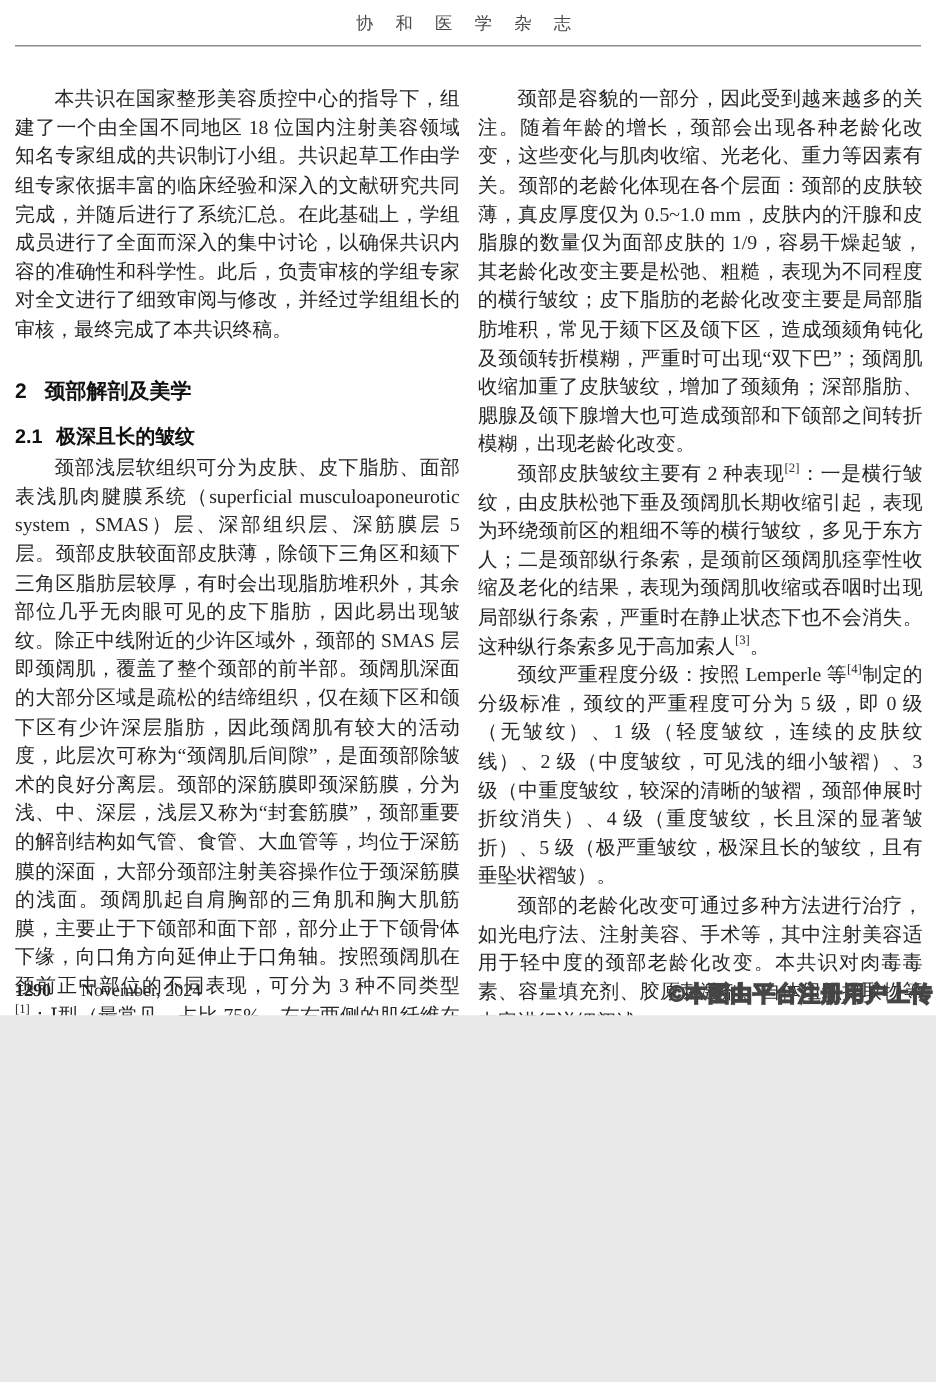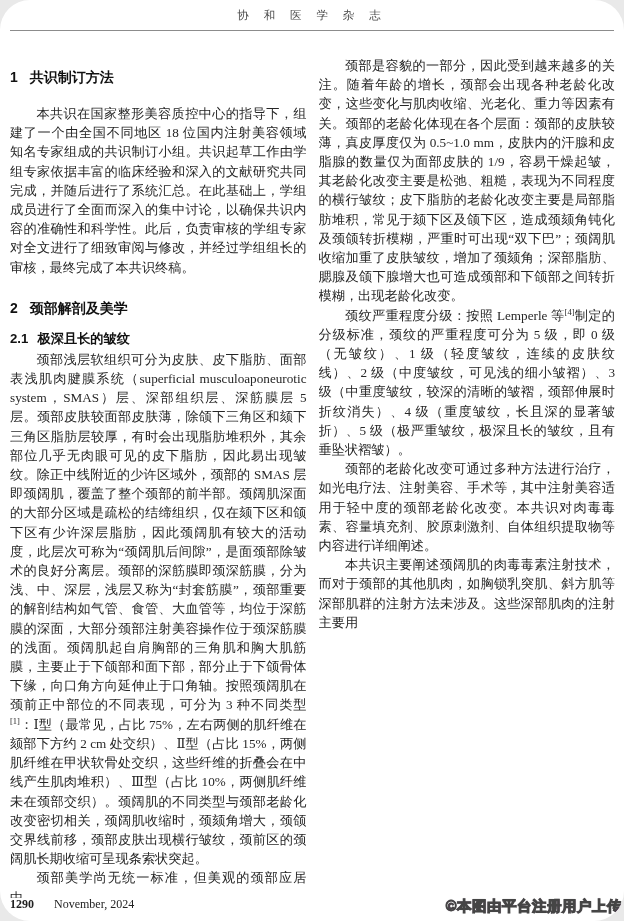--- a/index.html
+++ b/index.html
@@ -1,18 +1,18 @@
 <!DOCTYPE html>
 <html><head>
 <meta charset="utf-8">
 <style>
   html,body{margin:0;padding:0;background:#e9e9e9;}
   .page{
-    position:relative;width:624px;height:921px;background:#ffffff;overflow:hidden;
-    font-family:"Liberation Serif","DejaVu Serif",serif;color:#262626;margin:0 auto;border-radius:30px;
+    position:relative;width:624px;height:677px;background:#ffffff;overflow:hidden;
+    font-family:"Liberation Serif","DejaVu Serif",serif;color:#262626;margin:0 auto;
   }
   .masthead{
     padding-top:8px;text-align:center;font-size:11.5px;letter-spacing:6px;
     color:#4a4a4a;
   }
   .rule{margin:7px 10px 0 10px;height:0;border-top:1.5px solid #8c8c8c;}
   .columns{display:flex;gap:12px;padding:25px 9px 0 10px;}
   .col{width:297px;height:842px;overflow:hidden;text-align:justify;}
   .para{margin:0;font-size:13.2px;line-height:19.2px;color:#262626;}
   .indent{text-indent:2em;}
@@ -43,39 +43,37 @@
 <body>
 
 <div class="page">
 
   <div class="masthead">协 和 医 学 杂 志</div>
   <div class="rule"></div>
 
   <div class="columns">
 
     <div class="col">
-      <h2 class="sec" id="sec1">
-        <span class="num">1</span><span>共识制订方法</span>
-      </h2>
       <p class="para indent">本共识在国家整形美容质控中心的指导下，组建了一个由全国不同地区 18 位国内注射美容领域知名专家组成的共识制订小组。共识起草工作由学组专家依据丰富的临床经验和深入的文献研究共同完成，并随后进行了系统汇总。在此基础上，学组成员进行了全面而深入的集中讨论，以确保共识内容的准确性和科学性。此后，负责审核的学组专家对全文进行了细致审阅与修改，并经过学组组长的审核，最终完成了本共识终稿。</p>
 
       <h2 class="sec" id="sec2">
         <span class="num">2</span><span>颈部解剖及美学</span>
       </h2>
 
       <h3 class="subsec">
         <span class="num">2.1</span><span>极深且长的皱纹</span>
       </h3>
       <p class="para indent">颈部浅层软组织可分为皮肤、皮下脂肪、面部表浅肌肉腱膜系统（superficial musculoaponeurotic system，SMAS）层、深部组织层、深筋膜层 5 层。颈部皮肤较面部皮肤薄，除颌下三角区和颏下三角区脂肪层较厚，有时会出现脂肪堆积外，其余部位几乎无肉眼可见的皮下脂肪，因此易出现皱纹。除正中线附近的少许区域外，颈部的 SMAS 层即颈阔肌，覆盖了整个颈部的前半部。颈阔肌深面的大部分区域是疏松的结缔组织，仅在颏下区和颌下区有少许深层脂肪，因此颈阔肌有较大的活动度，此层次可称为“颈阔肌后间隙”，是面颈部除皱术的良好分离层。颈部的深筋膜即颈深筋膜，分为浅、中、深层，浅层又称为“封套筋膜”，颈部重要的解剖结构如气管、食管、大血管等，均位于深筋膜的深面，大部分颈部注射美容操作位于颈深筋膜的浅面。颈阔肌起自肩胸部的三角肌和胸大肌筋膜，主要止于下颌部和面下部，部分止于下颌骨体下缘，向口角方向延伸止于口角轴。按照颈阔肌在颈前正中部位的不同表现，可分为 3 种不同类型<sup class="ref">[1]</sup>：Ⅰ型（最常见，占比 75%，左右两侧的肌纤维在颏部下方约 2 cm 处交织）、Ⅱ型（占比 15%，两侧肌纤维在甲状软骨处交织，这些纤维的折叠会在中线产生肌肉堆积）、Ⅲ型（占比 10%，两侧肌纤维未在颈部交织）。颈阔肌的不同类型与颈部老龄化改变密切相关，颈阔肌收缩时，颈颏角增大，颈颌交界线前移，颈部皮肤出现横行皱纹，颈前区的颈阔肌长期收缩可呈现条索状突起。</p>
 
       <p class="para indent">颈部美学尚无统一标准，但美观的颈部应居中、</p>
     </div>
 
     <div class="col">
       <p class="para indent">颈部是容貌的一部分，因此受到越来越多的关注。随着年龄的增长，颈部会出现各种老龄化改变，这些变化与肌肉收缩、光老化、重力等因素有关。颈部的老龄化体现在各个层面：颈部的皮肤较薄，真皮厚度仅为 0.5~1.0 mm，皮肤内的汗腺和皮脂腺的数量仅为面部皮肤的 1/9，容易干燥起皱，其老龄化改变主要是松弛、粗糙，表现为不同程度的横行皱纹；皮下脂肪的老龄化改变主要是局部脂肪堆积，常见于颏下区及颌下区，造成颈颏角钝化及颈颌转折模糊，严重时可出现“双下巴”；颈阔肌收缩加重了皮肤皱纹，增加了颈颏角；深部脂肪、腮腺及颌下腺增大也可造成颈部和下颌部之间转折模糊，出现老龄化改变。</p>
+      <p class="para indent">颈部皮肤皱纹主要有 2 种表现<sup class="ref">[2]</sup>：一是横行皱纹，由皮肤松弛下垂及颈阔肌长期收缩引起，表现为环绕颈前区的粗细不等的横行皱纹，多见于东方人；二是颈部纵行条索，是颈前区颈阔肌痉挛性收缩及老化的结果，表现为颈阔肌收缩或吞咽时出现局部纵行条索，严重时在静止状态下也不会消失。这种纵行条索多见于高加索人<sup class="ref">[3]</sup>。</p>
       <p class="para indent">颈纹严重程度分级：按照 Lemperle 等<sup class="ref">[4]</sup>制定的分级标准，颈纹的严重程度可分为 5 级，即 0 级（无皱纹）、1 级（轻度皱纹，连续的皮肤纹线）、2 级（中度皱纹，可见浅的细小皱褶）、3 级（中重度皱纹，较深的清晰的皱褶，颈部伸展时折纹消失）、4 级（重度皱纹，长且深的显著皱折）、5 级（极严重皱纹，极深且长的皱纹，且有垂坠状褶皱）。</p>
       <p class="para indent">颈部的老龄化改变可通过多种方法进行治疗，如光电疗法、注射美容、手术等，其中注射美容适用于轻中度的颈部老龄化改变。本共识对肉毒毒素、容量填充剂、胶原刺激剂、自体组织提取物等内容进行详细阐述。</p>
 
       <p class="para indent">本共识主要阐述颈阔肌的肉毒毒素注射技术，而对于颈部的其他肌肉，如胸锁乳突肌、斜方肌等深部肌群的注射方法未涉及。这些深部肌肉的注射主要用</p>
     </div>
 
   </div>
 
   <div class="footer">
     <span class="pg">1290</span><span>November, 2024</span>

